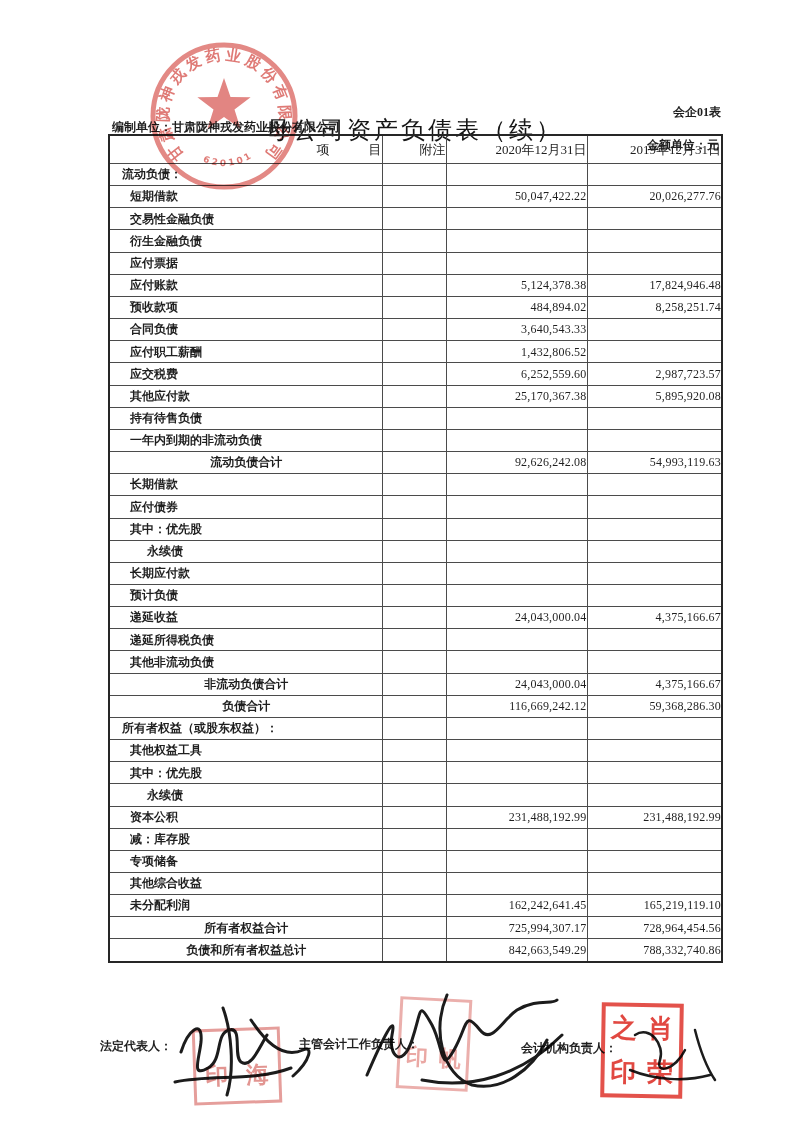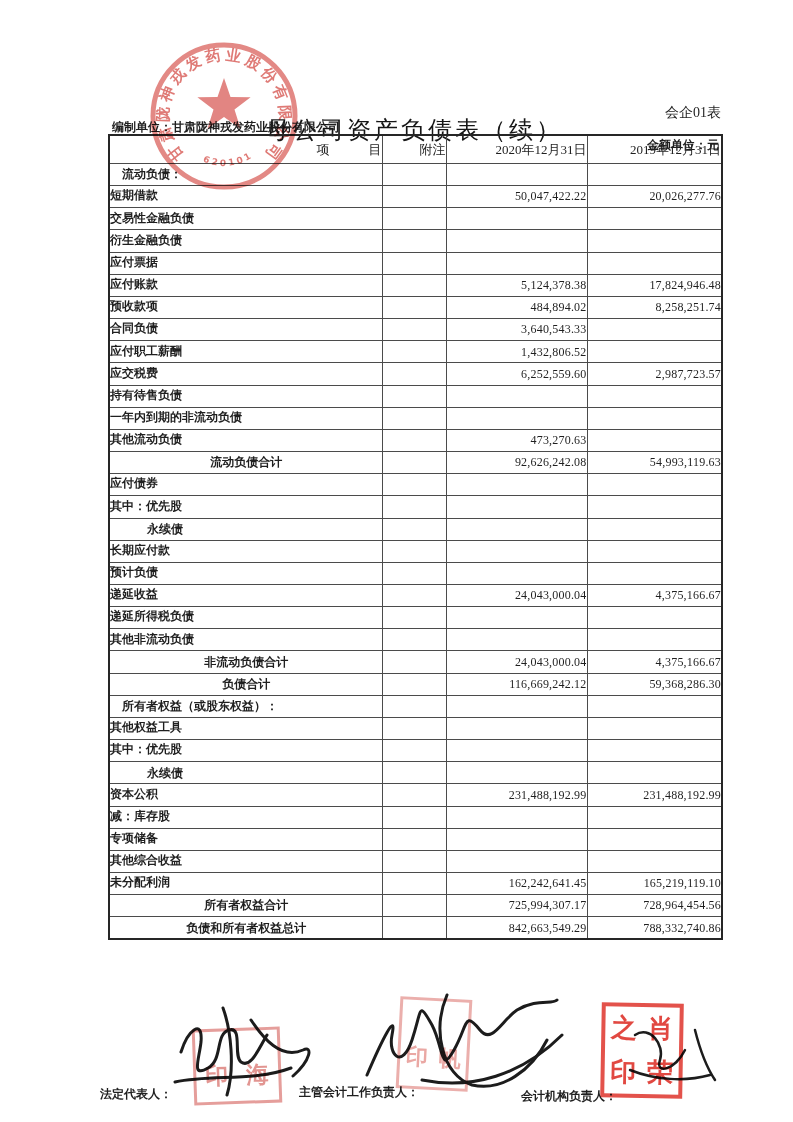--- a/index.html
+++ b/index.html
@@ -6,46 +6,46 @@
   .page{
     position:relative;width:793px;height:1122px;background:#ffffff;
     font-family:"Liberation Serif","DejaVu Serif",serif;color:#1f1f1f;
     overflow:hidden;margin:0 auto;
   }
   
   .doc-title{
     position:absolute;top:74px;left:108px;width:613px;text-align:center;
     font-size:24px;font-weight:400;letter-spacing:3px;color:#161616;margin-top:40px;
   }
-  .form-code{position:absolute;top:104px;right:72px;font-size:14px;font-weight:400;}
+  .form-code{position:absolute;top:104px;right:72px;font-size:12px;font-weight:700;}
   .prepared-by{position:absolute;top:119px;left:112px;font-size:12px;font-weight:700;}
   .unit-label{position:absolute;top:121px;right:74px;font-size:12px;font-weight:700;margin-top:16px;}
   
   table.bs{
     position:absolute;left:108px;top:134px;width:613px;
     border-collapse:collapse;table-layout:fixed;
     border:2px solid #262626;
   }
   table.bs col.c1{width:273px}
   table.bs col.c2{width:64px}
   table.bs col.c3{width:141px}
   table.bs col.c4{width:135px}
   table.bs th,table.bs td{
     border:1px solid #4b4b4b;padding:0;height:21.17px;line-height:1.05;
     font-size:12px;overflow:hidden;white-space:nowrap;
   }
   table.bs th{height:27px;font-size:13px;font-weight:400;text-align:right;}
   td.c-item{text-align:left;font-weight:700;}
   td.c-item.ind-section{padding-left:12px;}
-  td.c-item.ind-item{font-family:Liberation Mono, monospace;}
+  td.c-item.ind-item{padding-left:20px;}
   td.c-item.ind-sub{padding-left:37px;}
   td.c-item.ind-total{text-align:center;padding-left:1px;}
   td.c-num{text-align:right;padding-right:4px;font-size:11.5px;letter-spacing:.2px;}
   
-  .footer-label{position:absolute;font-size:12px;font-weight:700;white-space:nowrap;margin-top:48px;}
+  .footer-label{position:absolute;font-size:12px;font-weight:700;white-space:nowrap;}
   .lbl-legal{top:1038px;left:100px;}
   .lbl-chief{top:1036px;left:299px;}
   .lbl-dept{top:1040px;left:521px;}
   
   .seal{
     position:absolute;display:grid;grid-template-columns:1fr 1fr;place-items:center;
     font-weight:700;mix-blend-mode:multiply;border-style:solid;box-sizing:border-box;
     font-family:"Liberation Serif","DejaVu Serif",serif;
   }
   .seal-1{left:193px;top:1028px;width:88px;height:76px;border-width:3px;
@@ -140,42 +140,48 @@
       <td class="c-num">1,432,806.52</td>
       <td class="c-num"></td>
     </tr>
         <tr>
       <td class="c-item ind-item">应交税费</td>
       <td class="c-note"></td>
       <td class="c-num">6,252,559.60</td>
       <td class="c-num">2,987,723.57</td>
     </tr>
         <tr>
+      <td class="c-item ind-item">其他应付款</td>
+      <td class="c-note"></td>
+      <td class="c-num">25,170,367.38</td>
+      <td class="c-num">5,895,920.08</td>
+    </tr>
+        <tr>
       <td class="c-item ind-item">持有待售负债</td>
       <td class="c-note"></td>
       <td class="c-num"></td>
       <td class="c-num"></td>
     </tr>
         <tr>
       <td class="c-item ind-item">一年内到期的非流动负债</td>
       <td class="c-note"></td>
       <td class="c-num"></td>
-      <td class="c-num"></td>
-    </tr>
-        <tr>
-      <td class="c-item ind-item">其他流动负债</td>
-      <td class="c-note"></td>
-      <td class="c-num">473,270.63</td>
       <td class="c-num"></td>
     </tr>
         <tr>
       <td class="c-item ind-total">流动负债合计</td>
       <td class="c-note"></td>
       <td class="c-num">92,626,242.08</td>
       <td class="c-num">54,993,119.63</td>
+    </tr>
+        <tr>
+      <td class="c-item ind-item">长期借款</td>
+      <td class="c-note"></td>
+      <td class="c-num"></td>
+      <td class="c-num"></td>
     </tr>
         <tr>
       <td class="c-item ind-item">应付债券</td>
       <td class="c-note"></td>
       <td class="c-num"></td>
       <td class="c-num"></td>
     </tr>
         <tr>
       <td class="c-item ind-item">其中：优先股</td>
       <td class="c-note"></td>

